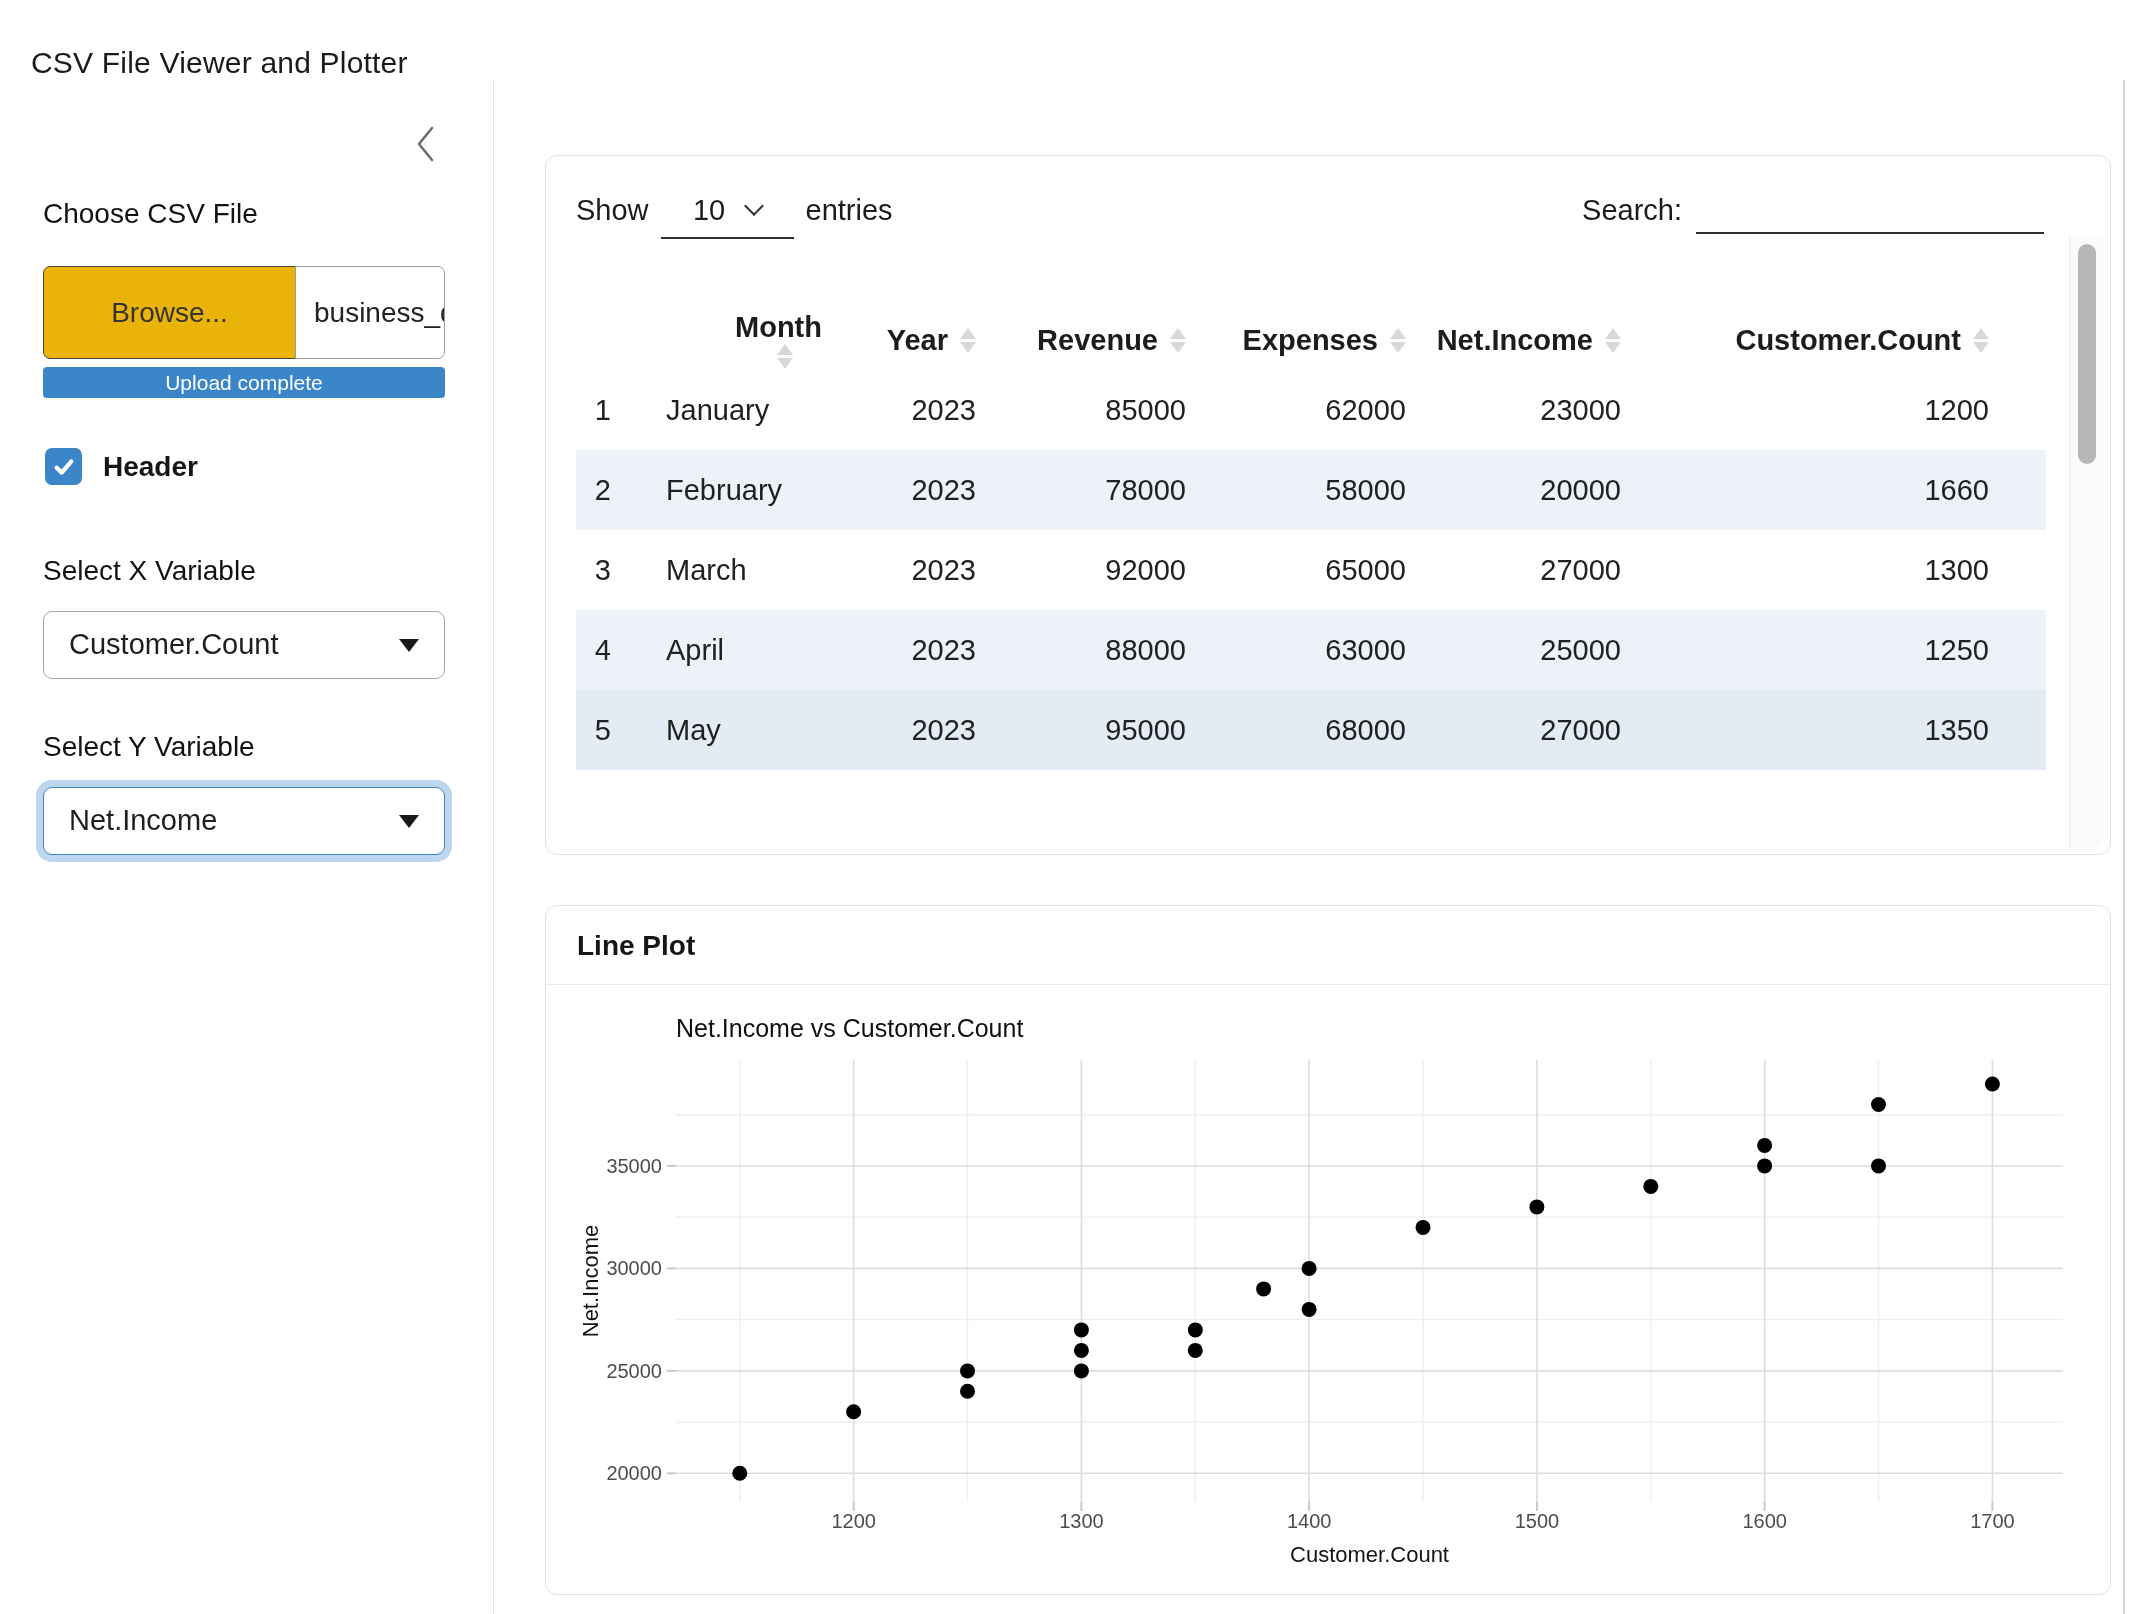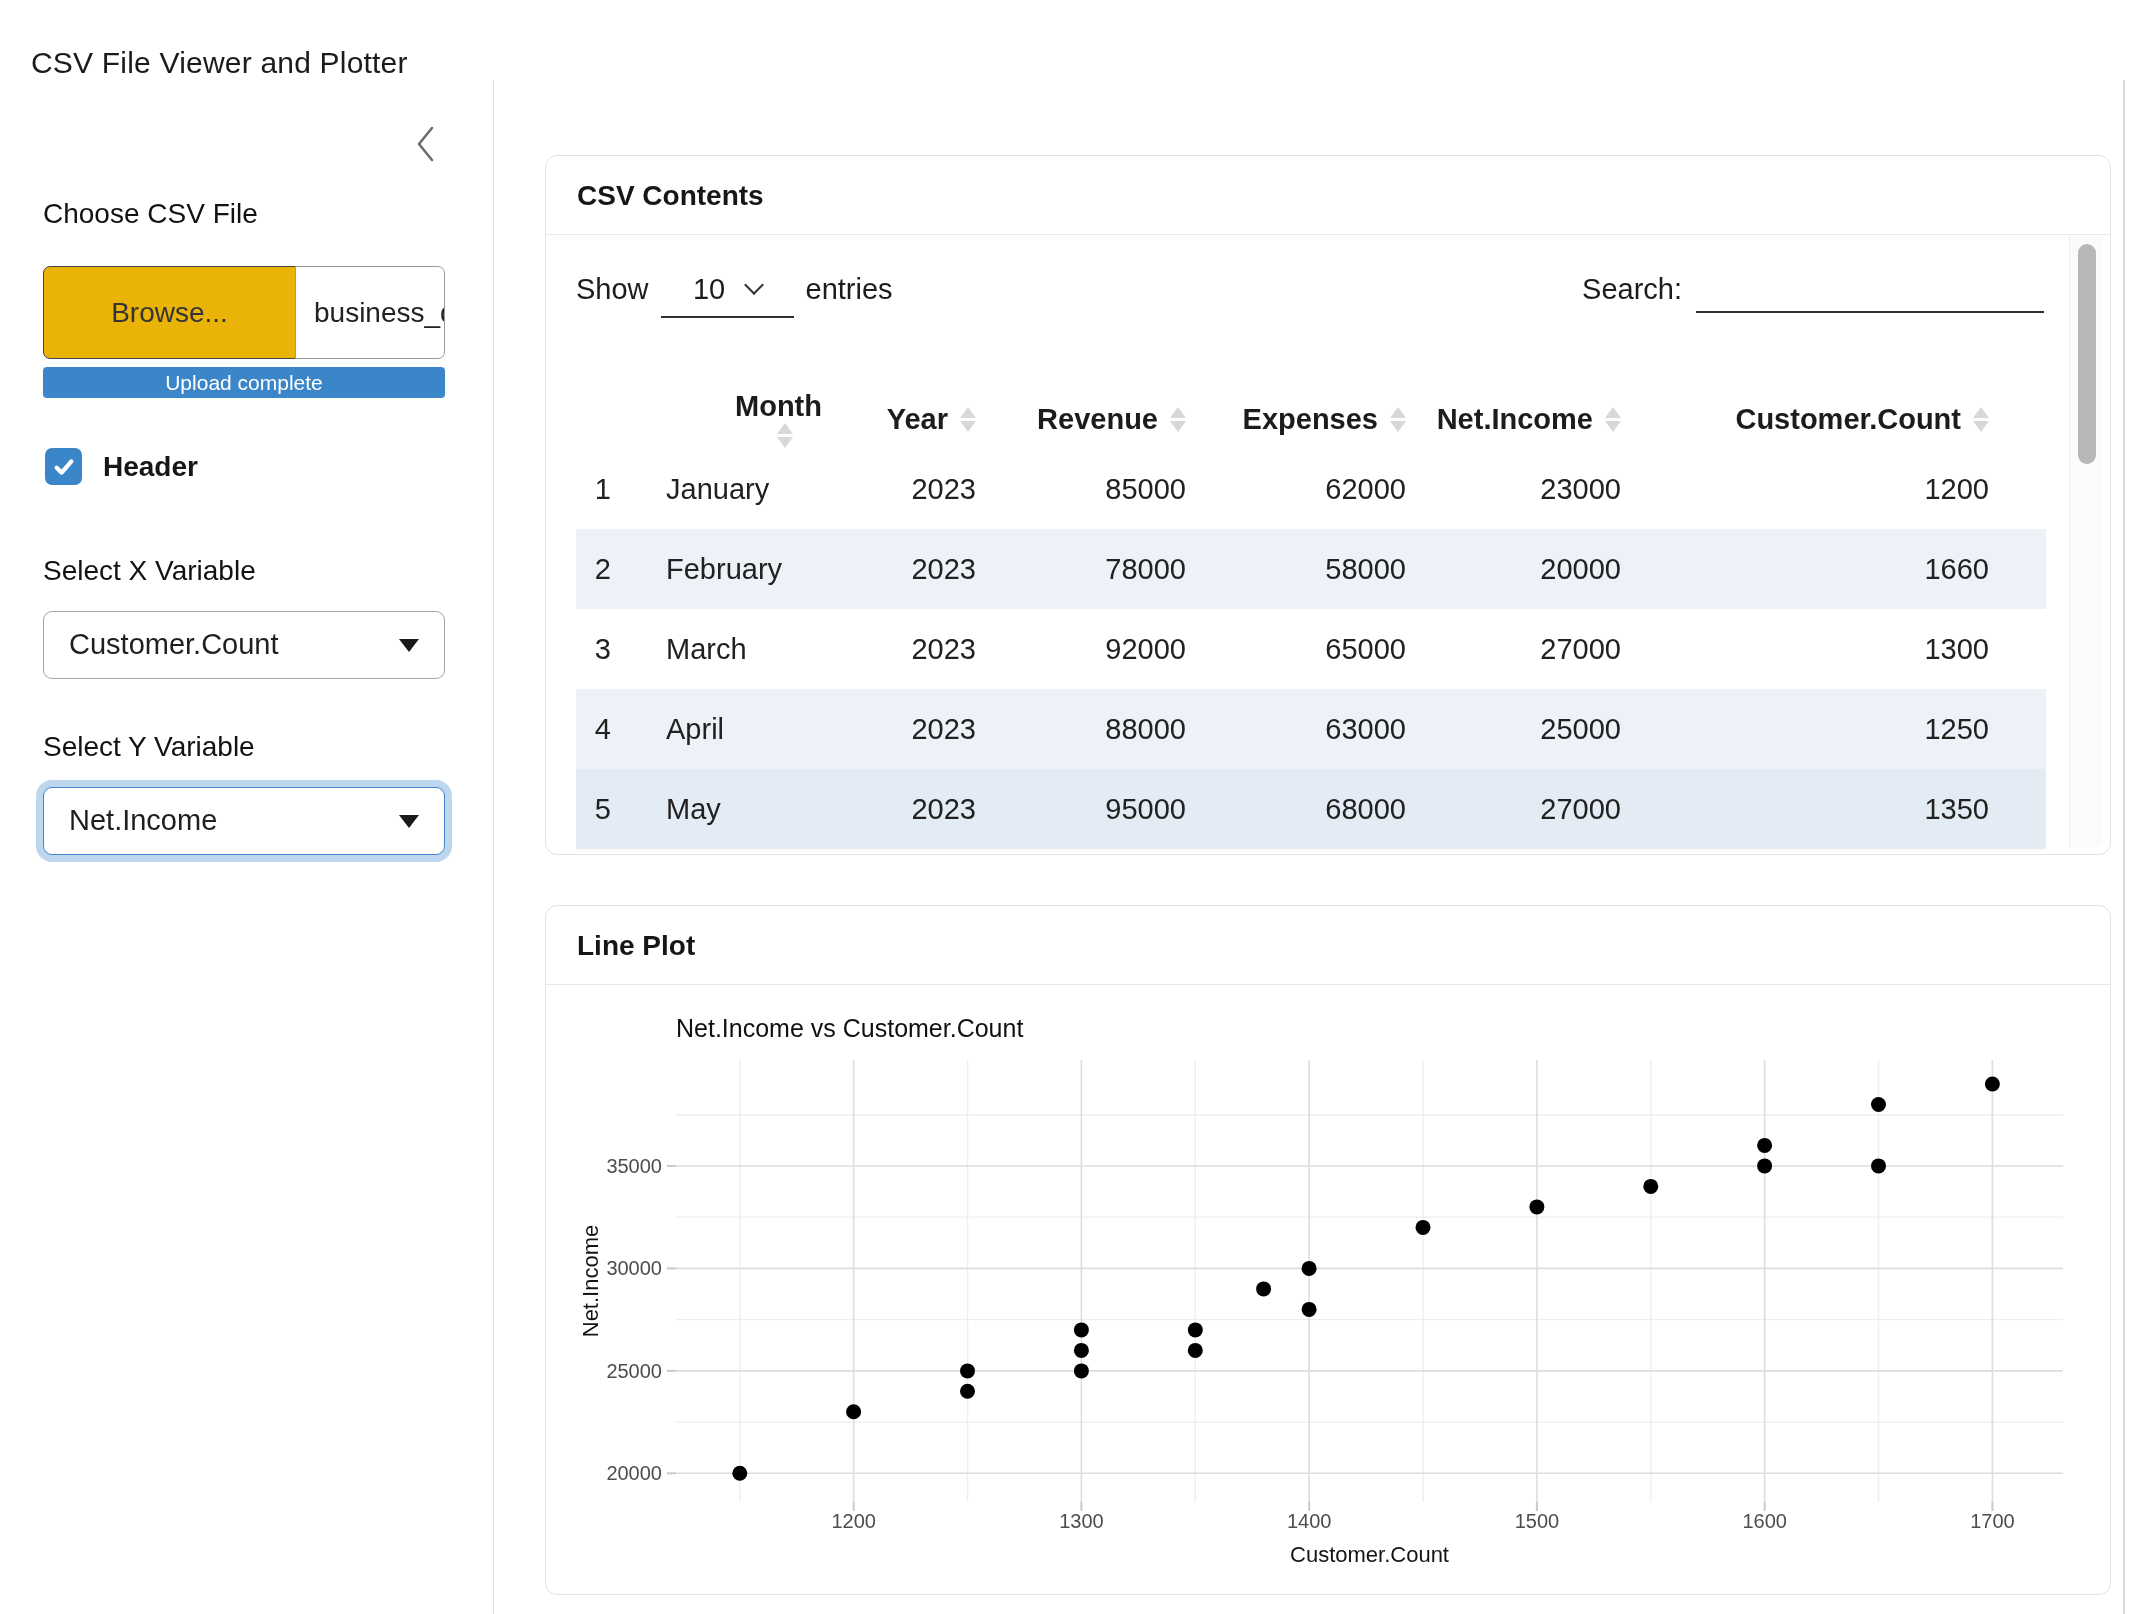--- a/index.html
+++ b/index.html
@@ -135,21 +135,20 @@
     <div class="sel-box sel-y">
       <span class="sel-value">Net.Income</span>
       <span class="caret-down"></span>
     </div>
   </aside>
 
   <main class="main">
     <div class="page-right-edge"></div>
 
     <section class="card csv-card">
-      <div class="card-hd">CSV Contents</div>
       <div class="card-body">
         <div class="dt-controls">
           <div class="dt-length">
             <span>Show</span>
             <span class="dt-len-select">
               <span>10</span>
               <span class="chev-down"></span>
             </span>
             <span>entries</span>
           </div>

